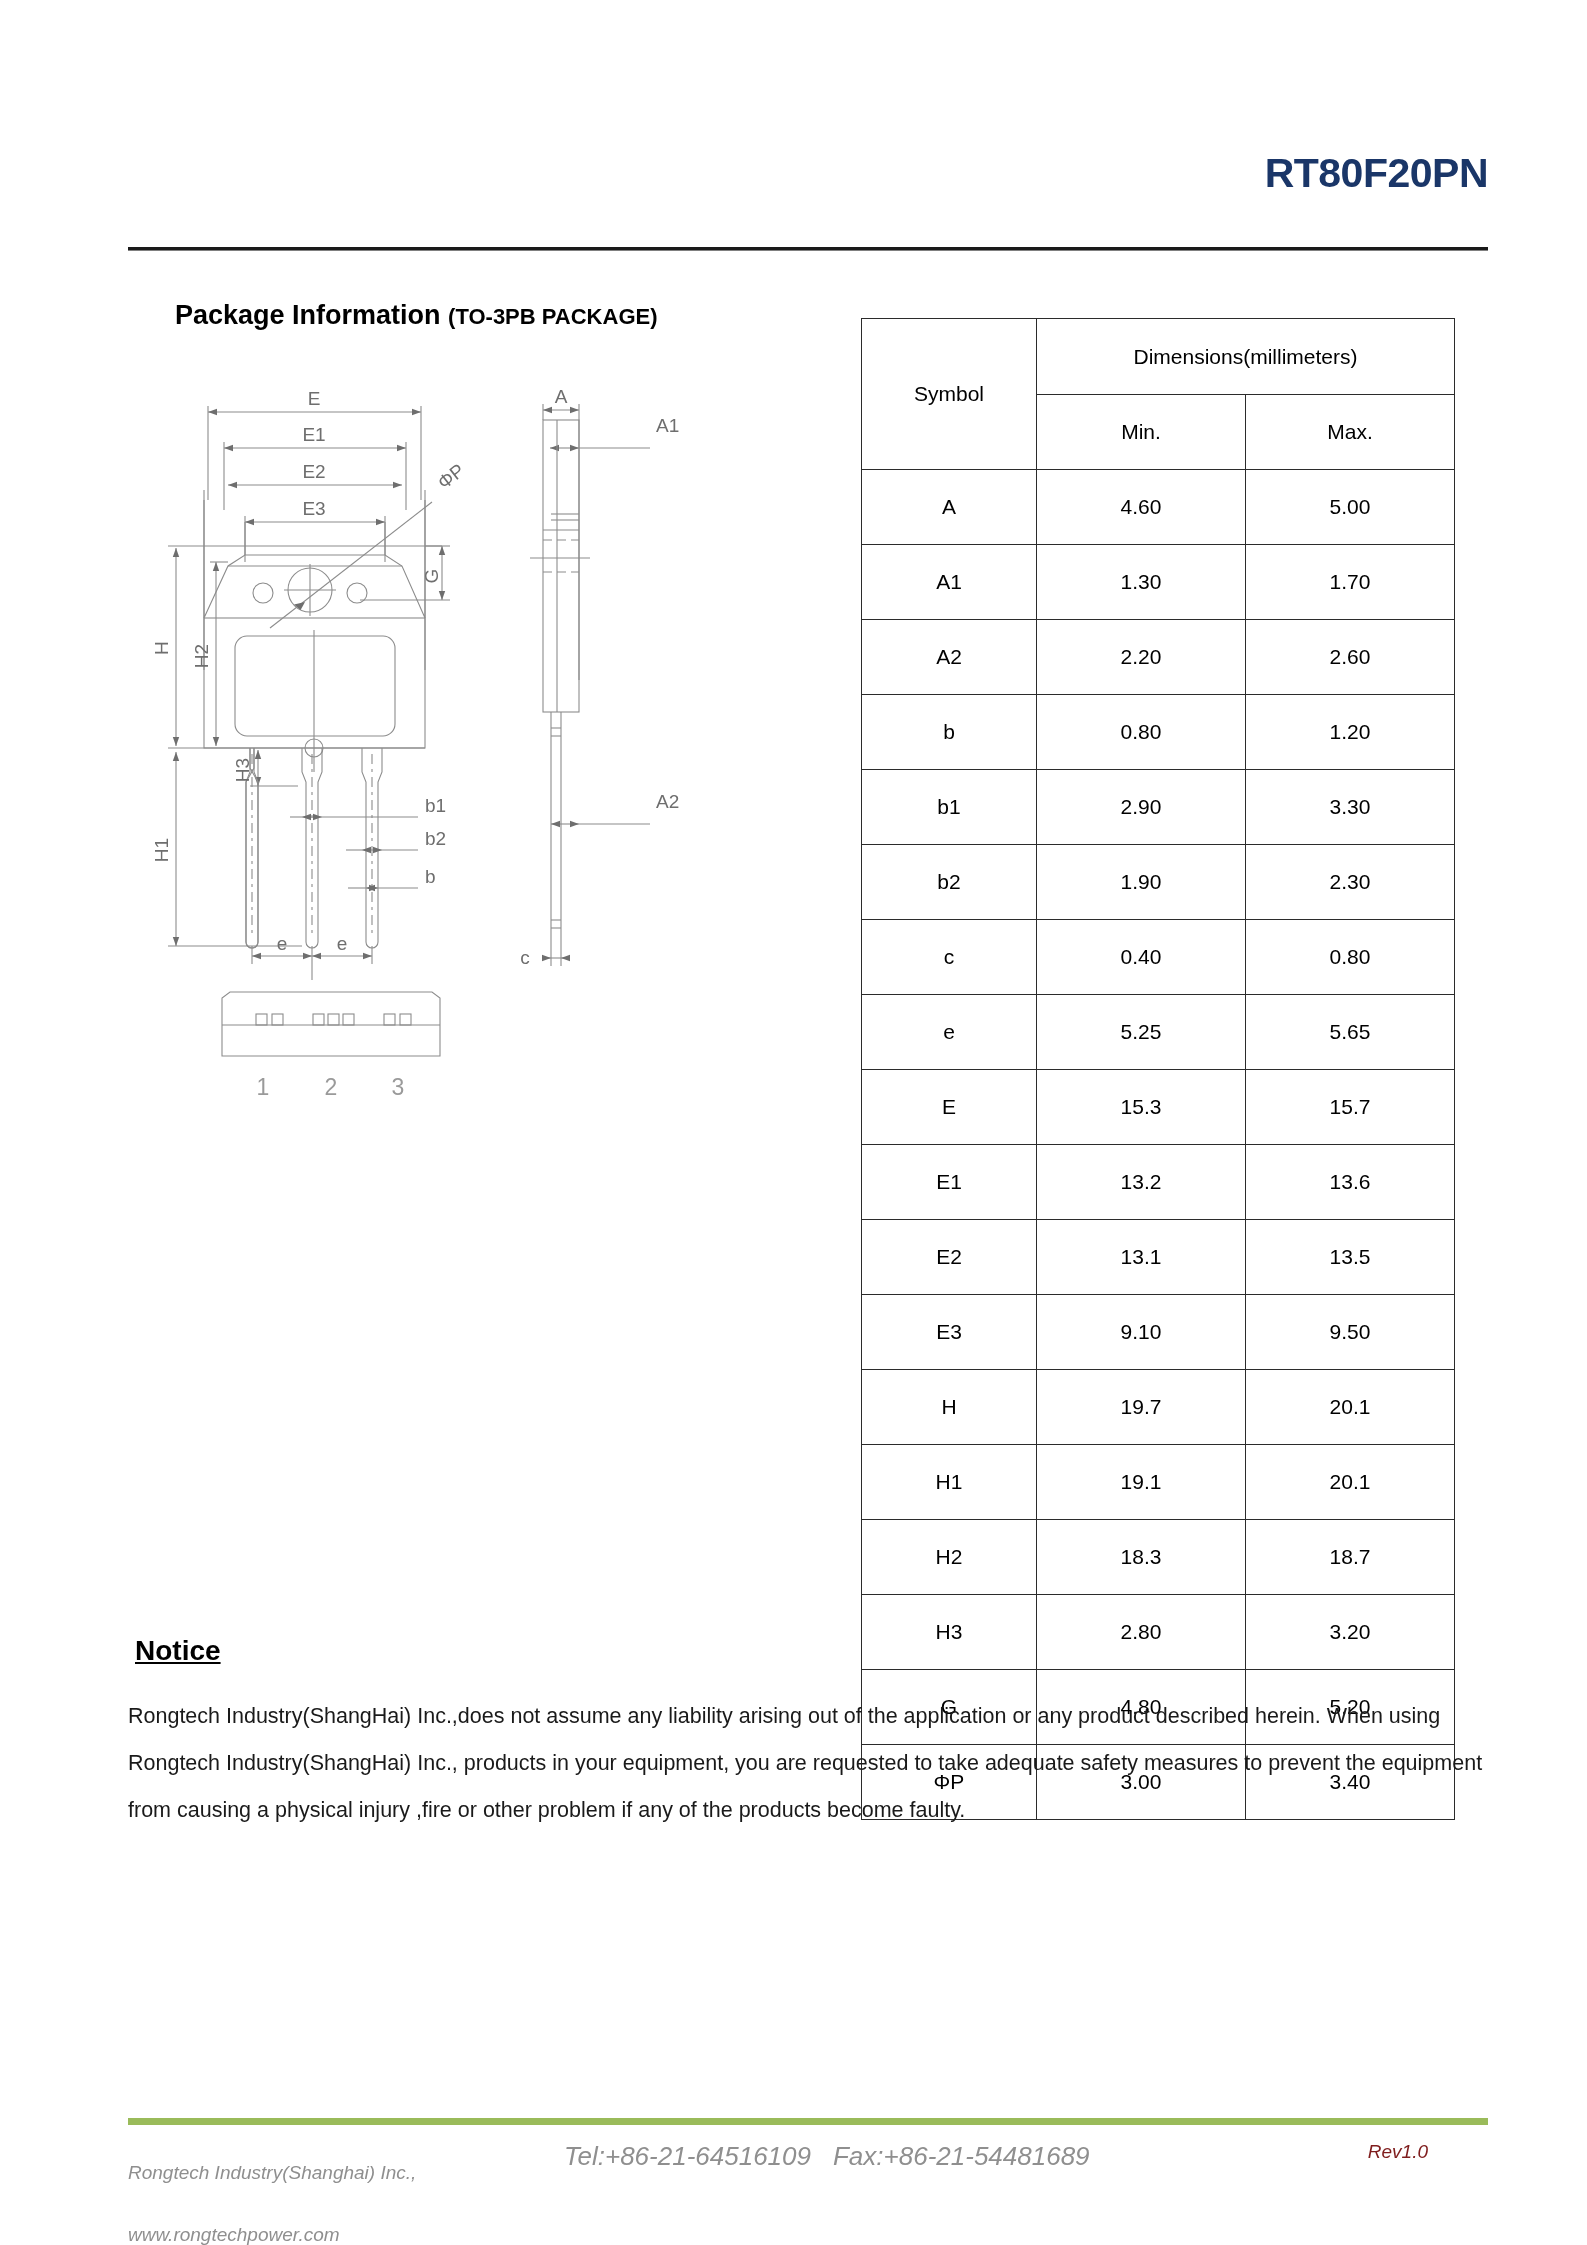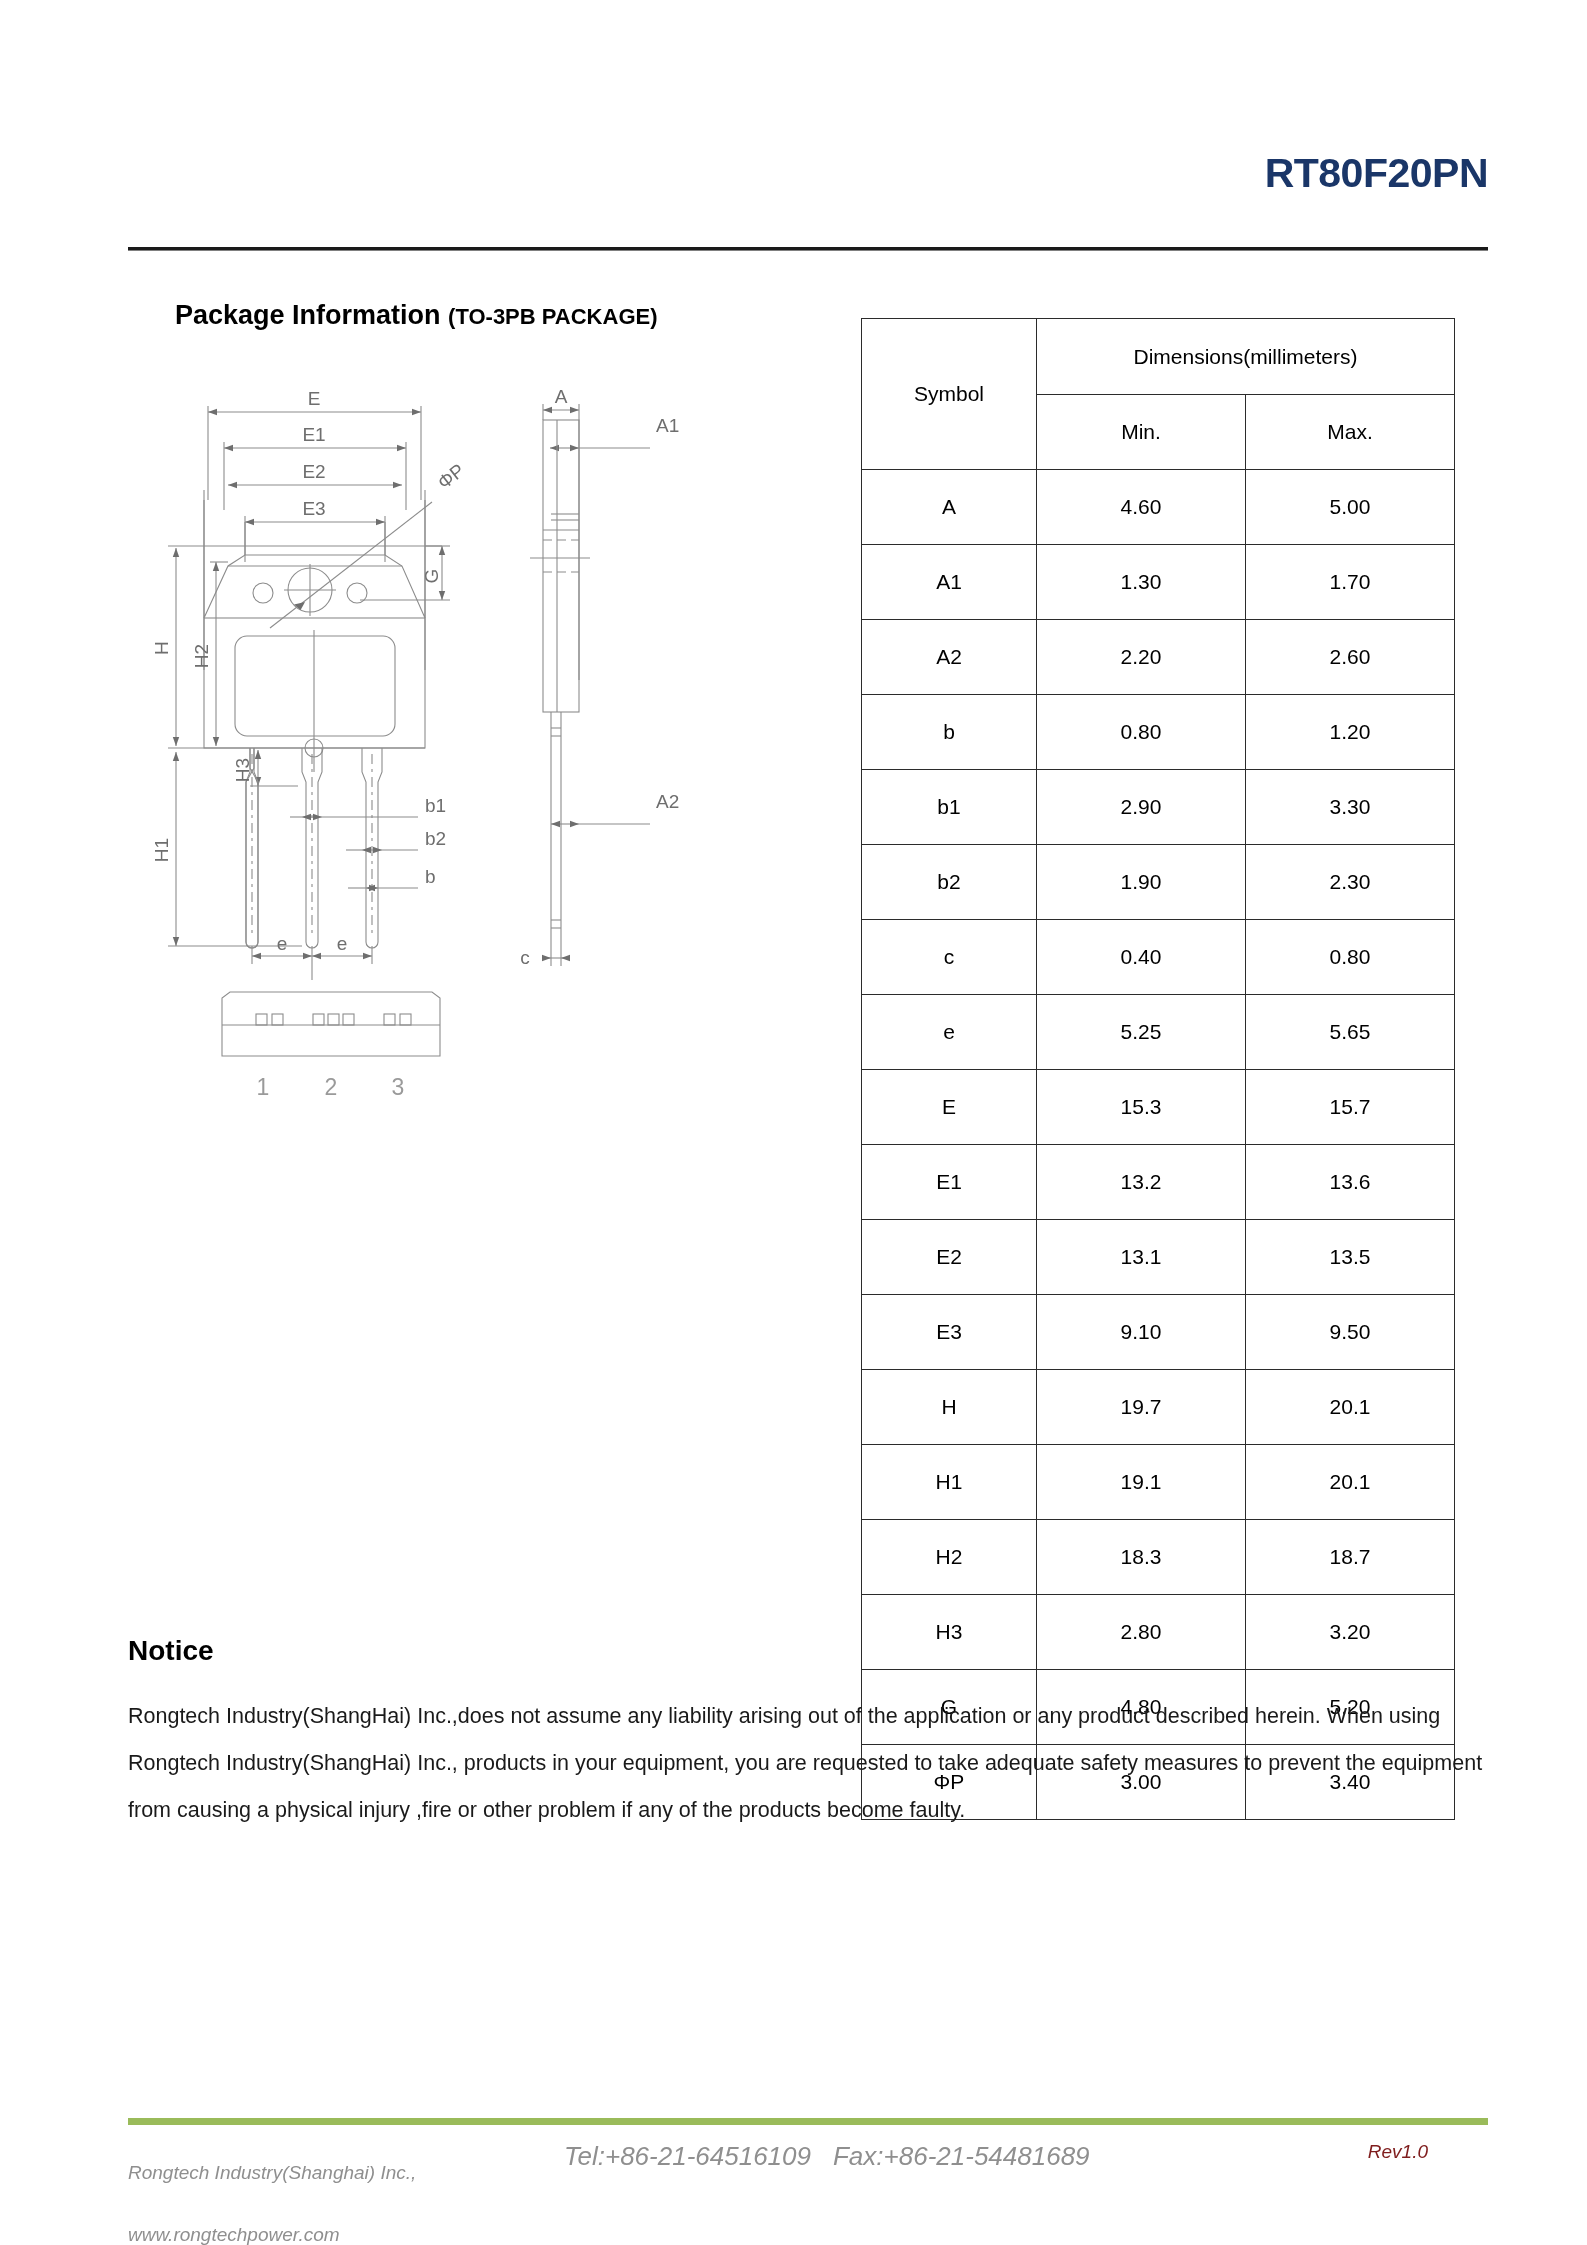--- a/index.html
+++ b/index.html
@@ -112,21 +112,22 @@
   
   #notice-section {
     position: absolute;
     left: 128px;
     top: 1635px;
     width: 1360px;
   }
   #notice-heading {
     font-size: 28px;
     font-weight: bold;
-    margin: 0 0 26px 0;
+    margin: 0 0 26px 7px;
+    text-decoration: underline;
   }
   .notice-para {
     font-size: 21.5px;
     line-height: 47px;
     margin: 0;
     color: #1a1a1a;
   }
 
   
   #footer {

